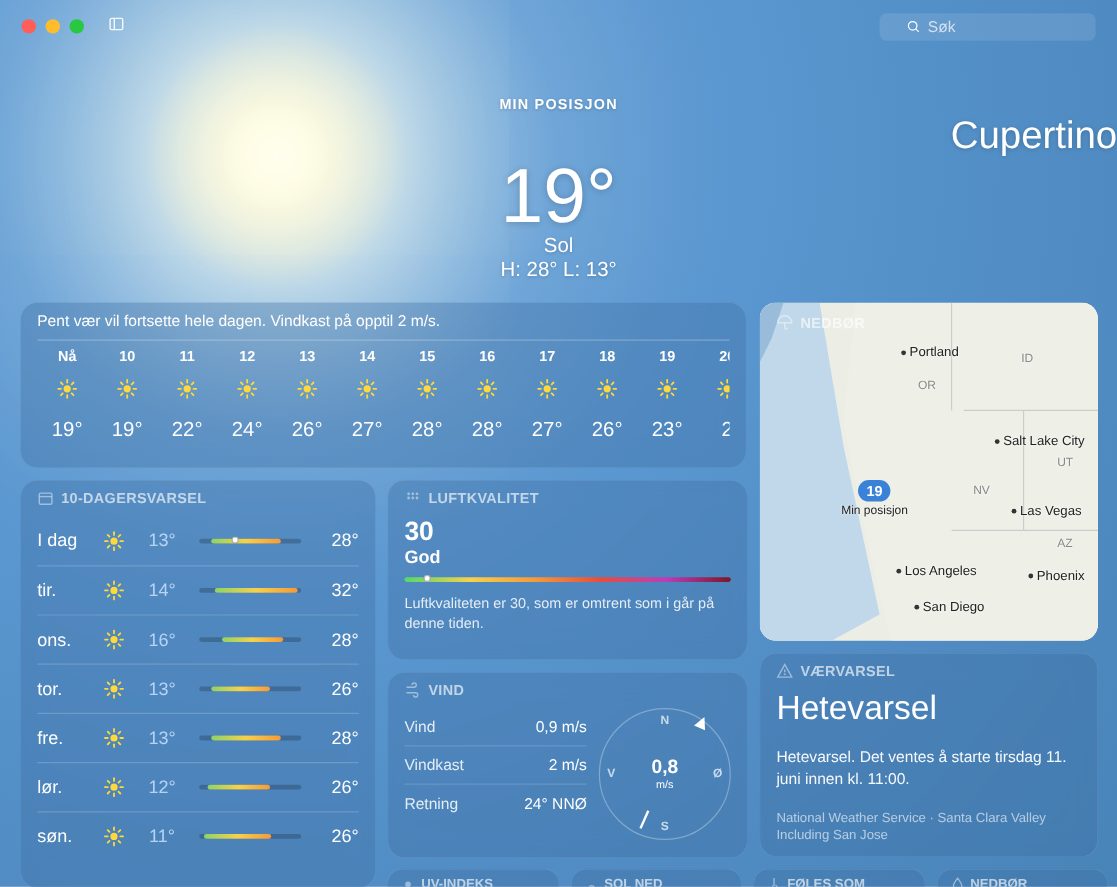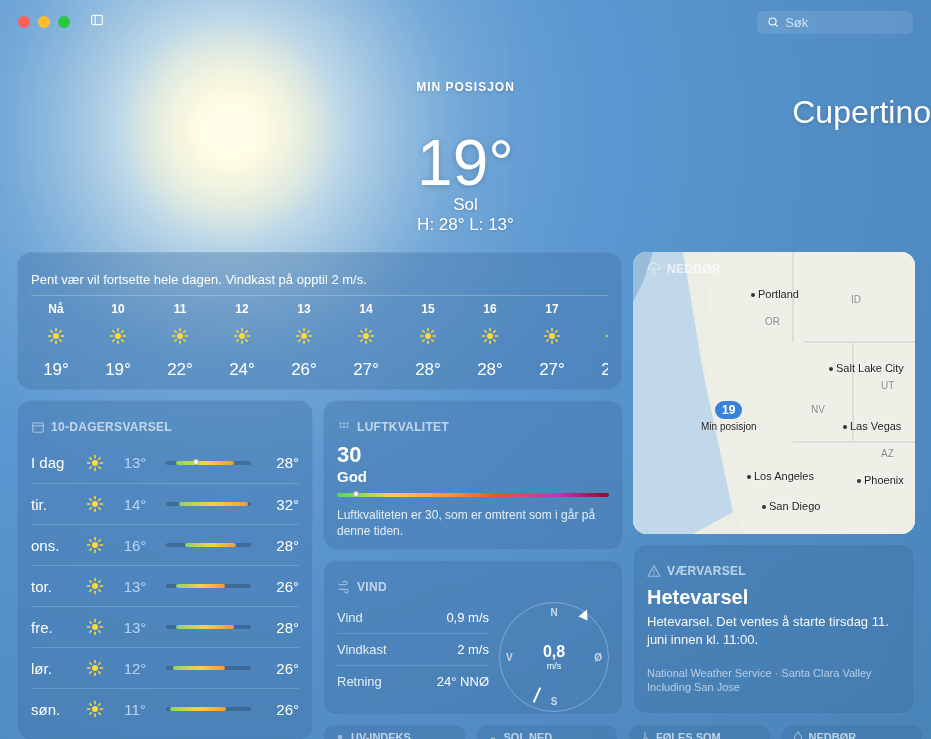--- a/index.html
+++ b/index.html
@@ -11,34 +11,34 @@
 .sunrays::before {
   content:''; position:absolute; left:230px; top:130px; width:0; height:0;
   box-shadow: 0 0 100px 80px rgba(255,255,240,0.8), 0 0 200px 150px rgba(255,255,220,0.3);
   border-radius:50%;
 }
 .titlebar { position:absolute; top:0; left:0; right:0; height:44px; display:flex; align-items:center; padding:0 18px; }
 .traffic { display:flex; gap:8px; }
 .traffic div { width:12px; height:12px; border-radius:50%; }
 .tr-close{background:#ff5f57;} .tr-min{background:#ffbd2e;} .tr-max{background:#28c840;}
 .sidebar-btn { margin-left:20px; opacity:.9; }
-.search-wrap { margin-left:auto; display:flex; align-items:center; gap:6px; background:rgba(255,255,255,0.1); border-radius:6px; padding:4px 10px; width:156px; }
+.search-wrap { margin-left:auto; display:flex; align-items:center; gap:6px; background:rgba(255,255,255,0.1); border-radius:6px; padding:4px 22px; width:180px; }
 .search-wrap input { background:transparent; border:none; outline:none; color:#fff; font-size:13px; width:100%; }
 .search-wrap input::placeholder{color:rgba(255,255,255,0.7);}
 .hero { position:absolute; top:80px; left:0; right:0; text-align:center; }
 .hero .label{font-size:12px; font-weight:600; letter-spacing:1px; text-shadow:0 1px 3px rgba(0,0,0,.2);}
 .hero .city{font-size:32px; font-weight:400; text-shadow:0 1px 4px rgba(0,0,0,.2);text-align:right;}
 .hero .temp{font-size:64px; font-weight:200; line-height:1; text-shadow:0 1px 6px rgba(0,0,0,.2);}
 .hero .cond{font-size:17px; font-weight:500; text-shadow:0 1px 3px rgba(0,0,0,.2);}
 .hero .hl{font-size:17px; text-shadow:0 1px 3px rgba(0,0,0,.2);}
-.card { position:absolute; background:rgba(60,110,160,0.35); backdrop-filter:blur(10px); border-radius:14px; padding:20px 14px; box-shadow:inset 0 0 0 0.5px rgba(255,255,255,0.15); }
+.card { position:absolute; background:rgba(60,110,160,0.35); backdrop-filter:blur(10px); border-radius:14px; padding:8px 14px; box-shadow:inset 0 0 0 0.5px rgba(255,255,255,0.15); }
 .card-header{ display:flex; align-items:center; gap:6px; font-size:12px; font-weight:600; color:rgba(255,255,255,0.65); text-transform:uppercase; letter-spacing:0.3px; margin-bottom:8px;}
 .hourly { left:17px; top:252px; width:605px; height:138px; }
 .hourly .summary{ font-size:13px; color:#fff; padding-bottom:8px; border-bottom:0.5px solid rgba(255,255,255,0.25); margin-bottom:6px;}
-.hourly-row{ display:flex; overflow:hidden;gap:12px;}
+.hourly-row{ display:flex; overflow:hidden;}
 .hr-item{ width:50px; flex:0 0 50px; text-align:center;}
 .hr-time{ font-size:12px; font-weight:600; margin-bottom:10px;}
 .hr-icon{ height:20px; display:flex; align-items:center; justify-content:center; margin-bottom:14px;}
 .hr-temp{ font-size:17px; font-weight:500;}
 .tenday{ left:17px; top:400px; width:296px; height:340px;}
 .tenday-rows{}
 .td-row{ display:flex; align-items:center; height:41px; border-top:0.5px solid rgba(255,255,255,0.18);}
 .td-row:first-child{border-top:none;}
 .td-day{ width:55px; font-size:15px; font-weight:500;}
 .td-icon{ width:28px; display:flex;}
@@ -68,21 +68,21 @@
 .compass .tail{ position:absolute; bottom:8px; left:36px; width:2px; height:16px; background:#fff; transform:rotate(24deg);}
 .precip{ left:633px; top:252px; width:282px; height:282px; padding:0; overflow:hidden;}
 .precip .card-header{ position:absolute; top:10px; left:14px; z-index:2;}
 .map{ position:absolute; inset:0; background:#e8ebe3;}
 .map svg{width:100%; height:100%;}
 .map-label{ position:absolute; font-size:11px; color:#222; font-weight:500; text-shadow:0 0 2px #fff;}
 .map-pin{ position:absolute; left:68px; top:148px; text-align:center;}
 .map-pin .bubble{ background:#3a82d8; color:#fff; border-radius:10px; padding:2px 7px; font-size:12px; font-weight:600; display:inline-block; margin-bottom:2px;}
 .map-pin .plabel{font-size:10px; color:#222; font-weight:500; text-shadow:0 0 2px #fff;}
 .alert{ left:633px; top:544px; width:282px; height:170px;}
-.alert .title{ font-size:20px; font-weight:700; margin-bottom:4px;}
+.alert .title{ font-size:28px; font-weight:400; margin-bottom:16px;}
 .alert .body{ font-size:13px; line-height:1.35; color:rgba(255,255,255,0.95); margin-bottom:18px;}
 .alert .src{ font-size:11px; color:rgba(255,255,255,0.6); line-height:1.3;}
 .smallcards{ position:absolute; left:323px; top:724px; width:600px; display:flex; gap:10px;}
 .smallcard{ flex:1; height:26px; padding:6px 10px; background:rgba(60,110,160,0.35); border-radius:12px; box-shadow:inset 0 0 0 0.5px rgba(255,255,255,0.15);}
 .smallcard .sh{ font-size:11px; font-weight:600; color:rgba(255,255,255,0.65); text-transform:uppercase; display:flex; align-items:center; gap:4px;}
 .sun-icon, .cal-icon, .grid-icon, .wind-icon, .umbrella-icon, .warn-icon, .uv-icon, .sunset-icon, .therm-icon, .drop-icon { opacity:.7; }
 svg.mini{width:14px;height:14px;}
 svg.sun{width:18px;height:18px;}
 </style>
 </head>

